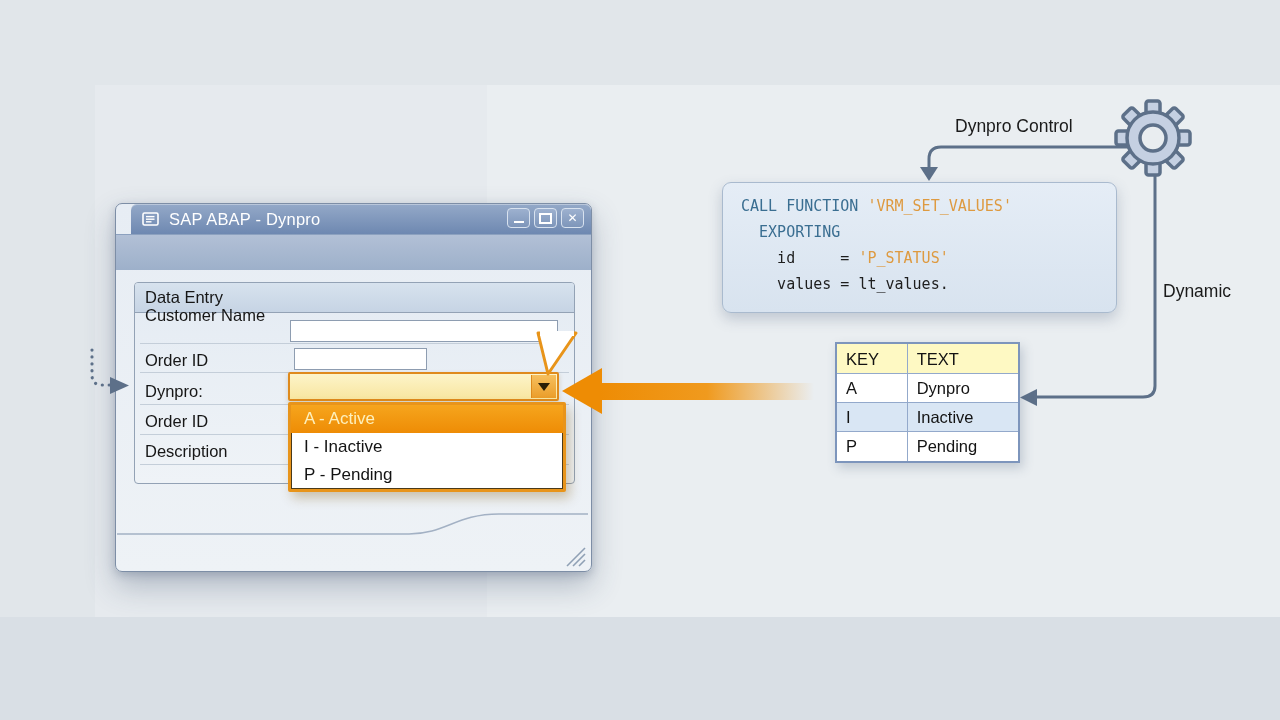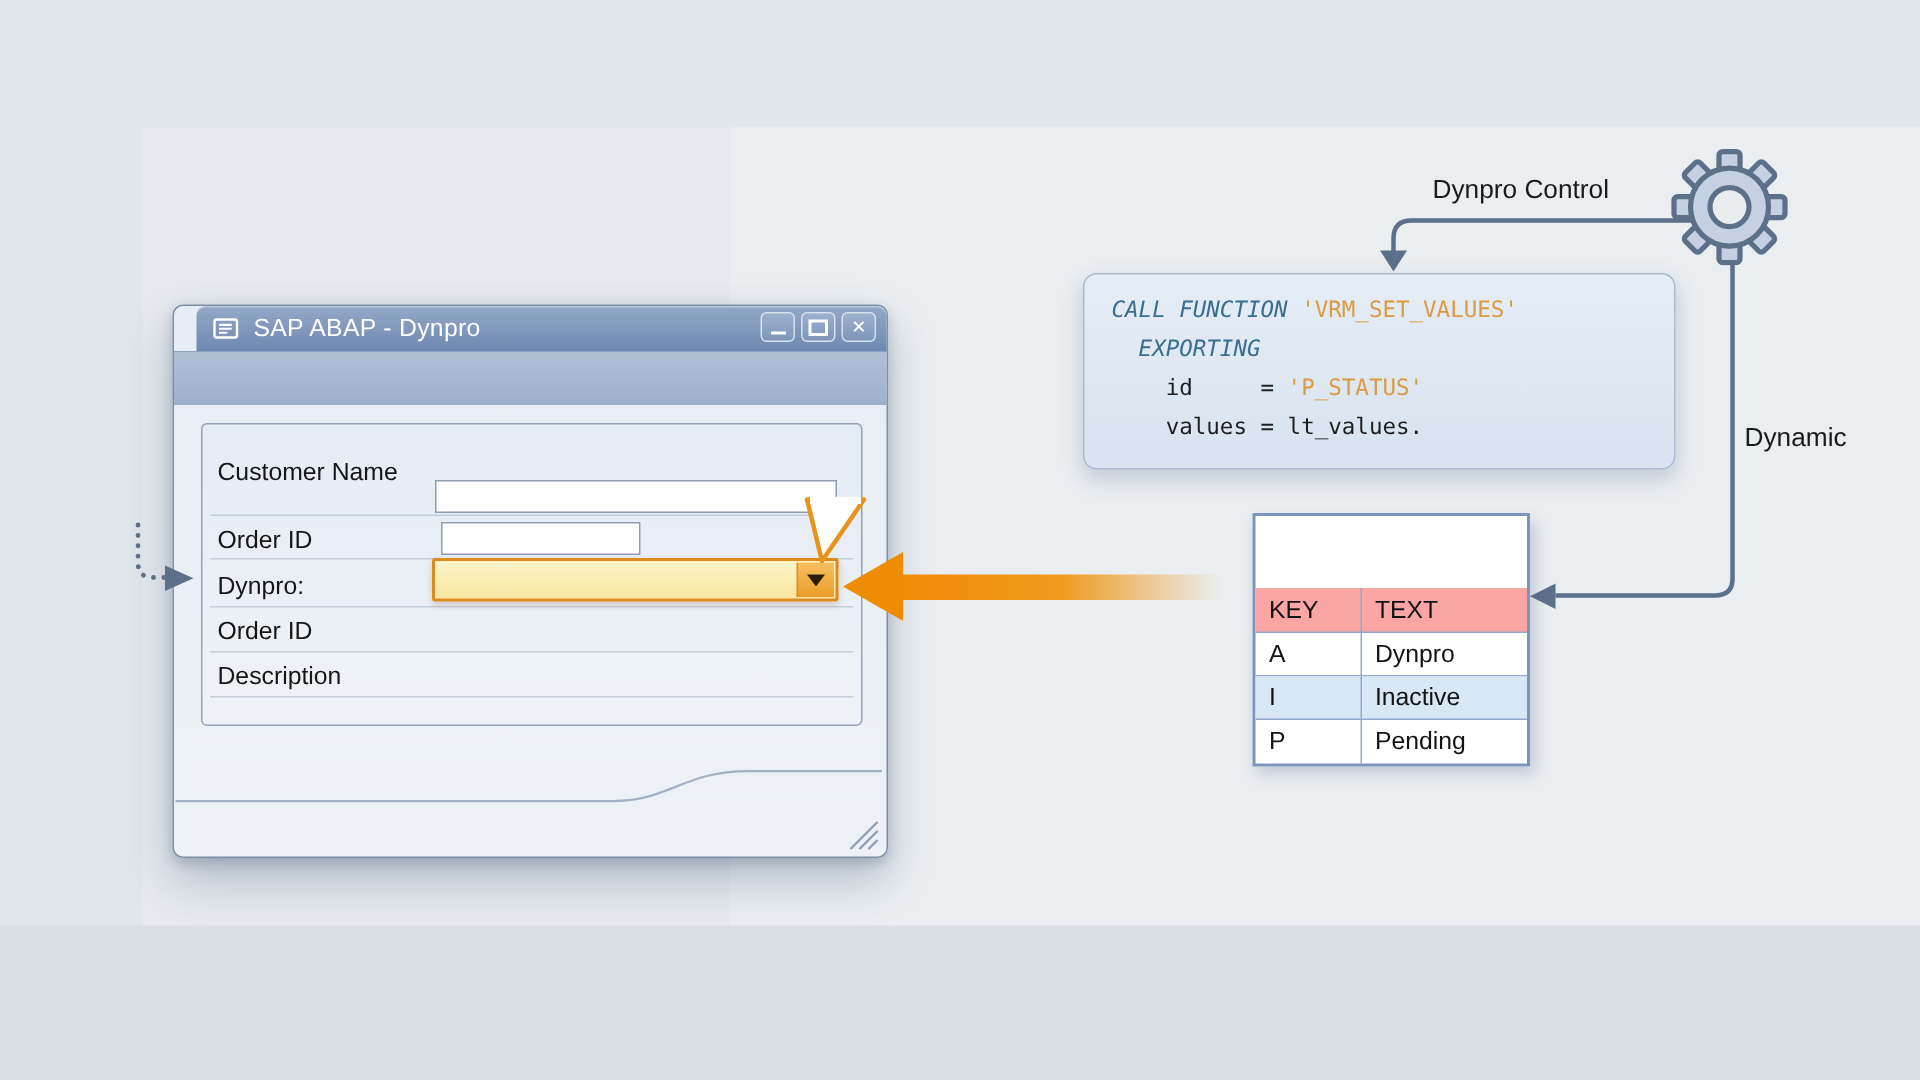--- a/index.html
+++ b/index.html
@@ -72,36 +72,36 @@
                   clip-path:polygon(0 50%,100% 0,100% 100%);}
   #bigarrow .shaft{position:absolute;left:38px;top:15px;width:214px;height:17px;
                    background:linear-gradient(to right,#ee8c04 0%,#f09a1e 50%,rgba(240,154,30,0) 100%);}
 
   
   #codeblock{left:722px;top:182px;width:395px;height:131px;z-index:10;box-sizing:border-box;
              background:linear-gradient(#e5edf6,#d8e3ef);border:1px solid #a9bace;border-radius:9px;
              box-shadow:0 6px 14px rgba(70,90,120,.26);}
   #code{position:absolute;left:18px;top:10px;font-family:"DejaVu Sans Mono",monospace;
         font-size:15px;line-height:26px;white-space:pre;color:#1e1e1e;}
-  .kw{color:#3a6e91;font-style:italic;} .str{color:#de9a40;text-align:center;} .pl{color:#1e1e1e;margin-top:40px;}
+  .kw{color:#3a6e91;} .str{color:#de9a40;text-align:center;} .pl{color:#1e1e1e;margin-top:40px;}
 
   
   #runtime-label{left:955px;top:116px;font-size:17.5px;color:#1a1a1a;z-index:10;}
   #dynamic-label{left:1163px;top:281px;font-size:17.5px;color:#1a1a1a;z-index:10;}
   #gear{left:1114px;top:99px;z-index:12;}
 
   
   #vtable{left:835px;top:342px;width:185px;z-index:10;border:2px solid #7d95bc;
           background:#fff;box-sizing:border-box;box-shadow:3px 5px 10px rgba(70,90,120,.25);}
   .trow{display:flex;}
   .tcell{box-sizing:border-box;padding:0 0 0 9px;font-size:16.5px;color:#131313;
          border-right:1px solid #93a9cb;border-bottom:1px solid #93a9cb;
          height:29px;line-height:29px;}
   .tcell.key{width:71px;} .tcell.txt{width:111px;border-right:none;}
-  .trow.header .tcell{background:#fca5a5;height:30px;line-height:30px;margin-top:48px;}
+  .trow.header .tcell{background:#fef9c3;height:30px;line-height:30px;}
   .trow.tint .tcell{background:#d9e6f4;}
   .trow:last-child .tcell{border-bottom:none;}
 
   svg{display:block;}
 </style>
 </head>
 <body>
 
 <div id="stage">
 
@@ -140,20 +140,21 @@
           <span class="glyph-max"></span>
         </div>
         <div class="winbtn">
           <span class="glyph-close">✕</span>
         </div>
       </div>
     </div>
     <div id="band"></div>
 
     <div id="groupbox">
+      <div id="grouphdr">Data Entry</div>
 
       <div class="fldlabel" style="top:23px;">Customer Name</div>
       <div class="fldlabel" style="top:68px;">Order ID</div>
       <div class="fldlabel" style="top:99px;">Dynpro:</div>
       <div class="fldlabel" style="top:129px;">Order ID</div>
       <div class="fldlabel" style="top:159px;">Description</div>
 
       <div class="sep" style="top:60px;"></div>
       <div class="sep" style="top:89px;"></div>
       <div class="sep" style="top:121px;"></div>
@@ -174,20 +175,25 @@
     </svg>
   </div>
 
   <div id="combo" class="abs">
     <span id="combo-value"></span>
     <div id="combobtn">
       <span class="tri-down"></span>
     </div>
   </div>
 
+  <div id="list" class="abs">
+    <div class="opt selected">A - Active</div>
+    <div class="opt">I - Inactive</div>
+    <div class="opt">P - Pending</div>
+  </div>
 
   <svg id="callout-tail" class="abs" width="60" height="48" viewBox="0 0 60 48">
     <path d="M6,2 L44,2 L16,43 Z" fill="#fff" stroke="#e8941a" stroke-width="3" stroke-linejoin="round"></path>
     <rect x="8" y="0" width="34" height="5" fill="#fff"></rect>
   </svg>
 
   <div id="bigarrow" class="abs">
     <div class="head"></div>
     <div class="shaft"></div>
   </div>

